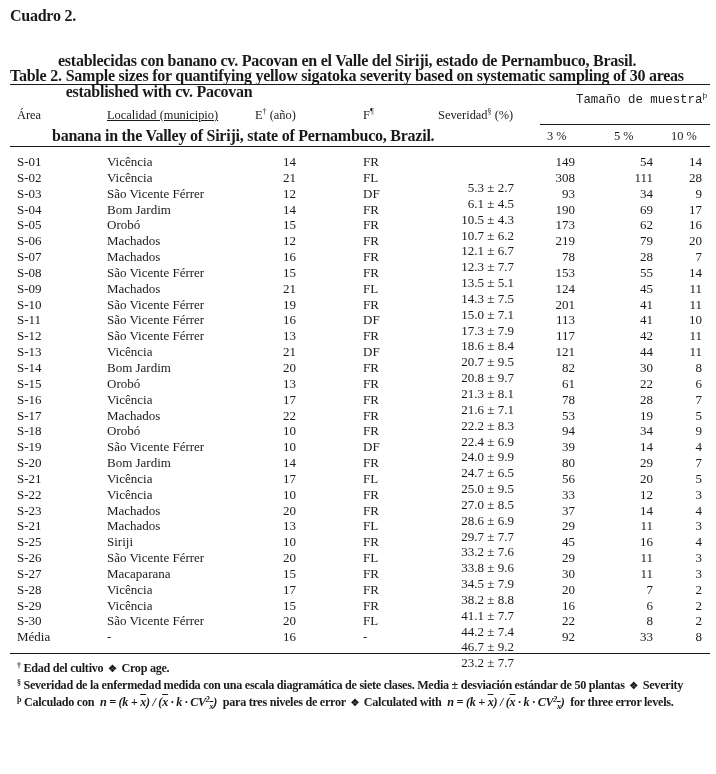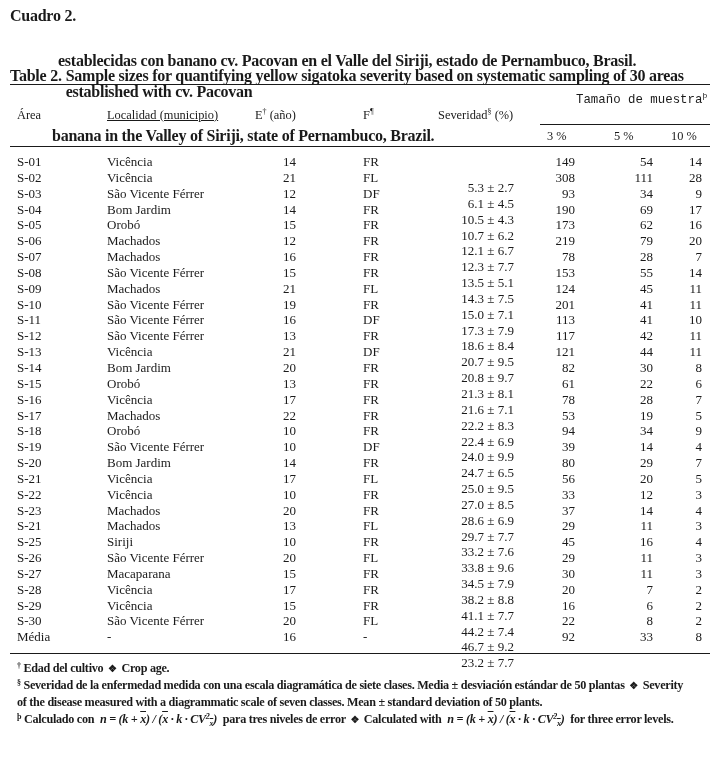--- a/index.html
+++ b/index.html
@@ -414,21 +414,20 @@
     <sup>†</sup>
     <span>Edad del cultivo</span>
     <span class="diamond">❖</span>
     <span>Crop age.</span>
   </div>
   <div class="note">
     <sup>§</sup>
     <span>Severidad de la enfermedad medida con una escala diagramática de siete clases. Media ± desviación estándar de 50 plantas</span>
     <span class="diamond">❖</span>
     <span>Severity</span><br>
-    <span>of the disease measured with a diagrammatic scale of seven classes. Mean ± standard deviation of 50 plants.</span>
   </div>
   <div class="note">
     <sup>þ</sup>
     <span>Calculado con</span>
     <span class="formula"><span>n = (k + </span><span class="ov">x</span><span>) / (</span><span class="ov">x</span><span> · k · CV</span><sup>2</sup><sub class="ov">x</sub><span>)</span></span>
     <span>para tres niveles de error</span>
     <span class="diamond">❖</span>
     <span>Calculated with</span>
     <span class="formula"><span>n = (k + </span><span class="ov">x</span><span>) / (</span><span class="ov">x</span><span> · k · CV</span><sup>2</sup><sub class="ov">x</sub><span>)</span></span>
     <span>for three error levels.</span>

